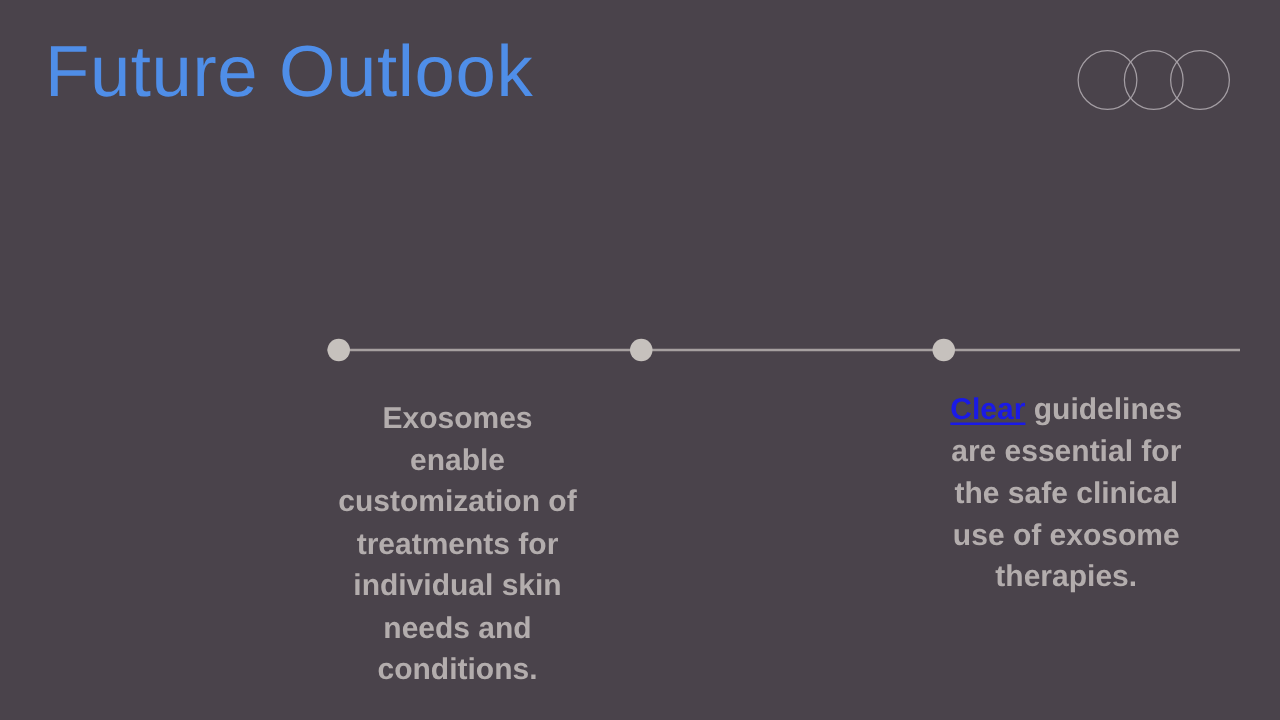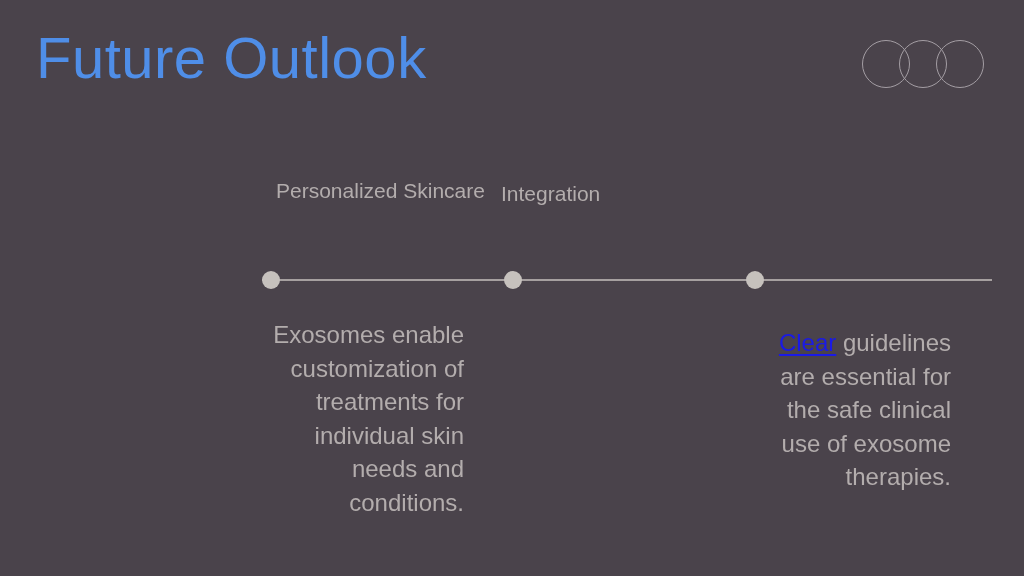--- a/index.html
+++ b/index.html
@@ -89,29 +89,29 @@
   }
   .node-heading.h1 { left: 276px; top: 178px; }
   .node-heading.h2 { left: 501px; top: 181px; }
   .node-heading.h3 { left: 752px; top: 176px; }
 
   
   .node-body {
     position: absolute;
     top: 318px;
     width: 196px;
-    text-align: right;
+    text-align: center;
     font-size: 24px;
     line-height: 33.5px;
-    font-weight: 400;
+    font-weight: 700;
     color: #b3adad;
   }
   .node-body.b1 { left: 268px; }
   .node-body.b2 { left: 511px; }
-  .node-body.b3 { left: 755px; top: 326px; }
+  .node-body.b3 { left: 755px; top: 311px; }
 
   .link-highlight {
     color: #1a1ae6;
     text-decoration: underline;
     text-underline-offset: 3px;
     cursor: pointer;
   }
 </style>
 </head>
 <body>
@@ -124,21 +124,19 @@
     <span class="ring r1"></span>
     <span class="ring r2"></span>
     <span class="ring r3"></span>
   </div>
 
   <div class="timeline-line"></div>
   <span class="node-dot d1"></span>
   <span class="node-dot d2"></span>
   <span class="node-dot d3"></span>
 
-  <div class="node-heading h1">Personalized Skincare</div>
-  <div class="node-heading h2">Integration</div>
 
   <div class="node-body b1">Exosomes enable customization of treatments for individual skin needs and conditions.</div>
 
 
   <div class="node-body b3"><a class="link-highlight">Clear</a><span> guidelines are essential for the safe clinical use of exosome therapies.</span></div>
 
 </div>
 
 </body></html>

